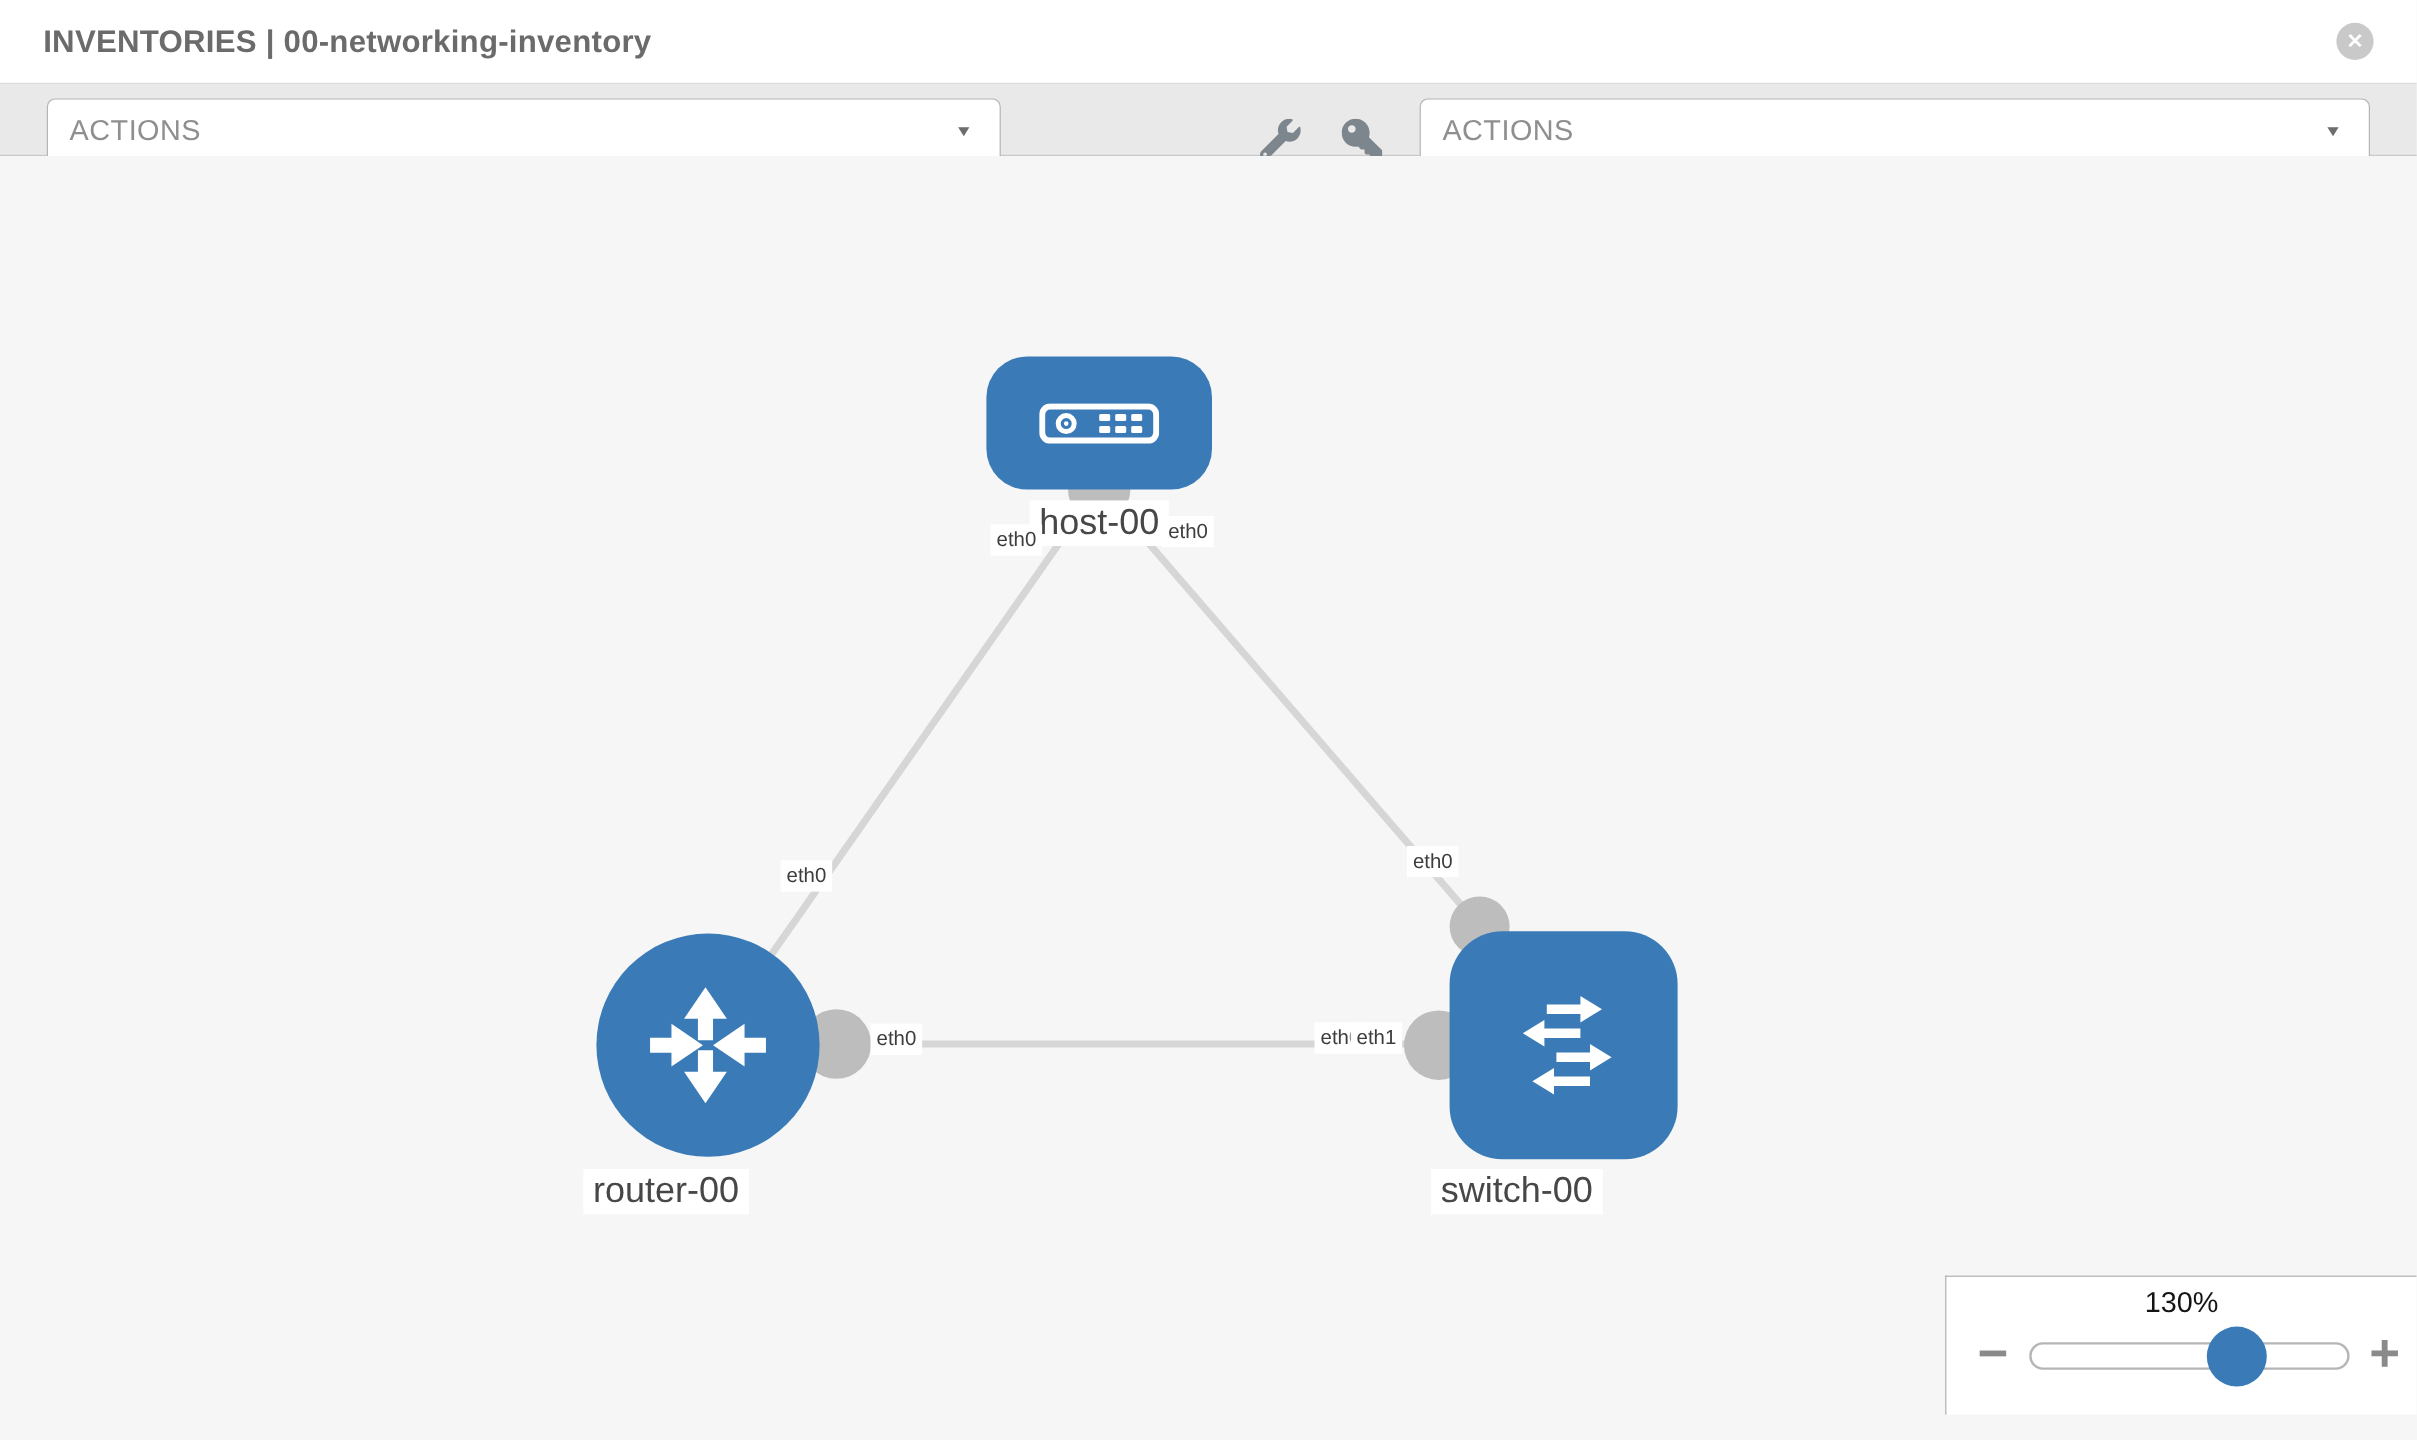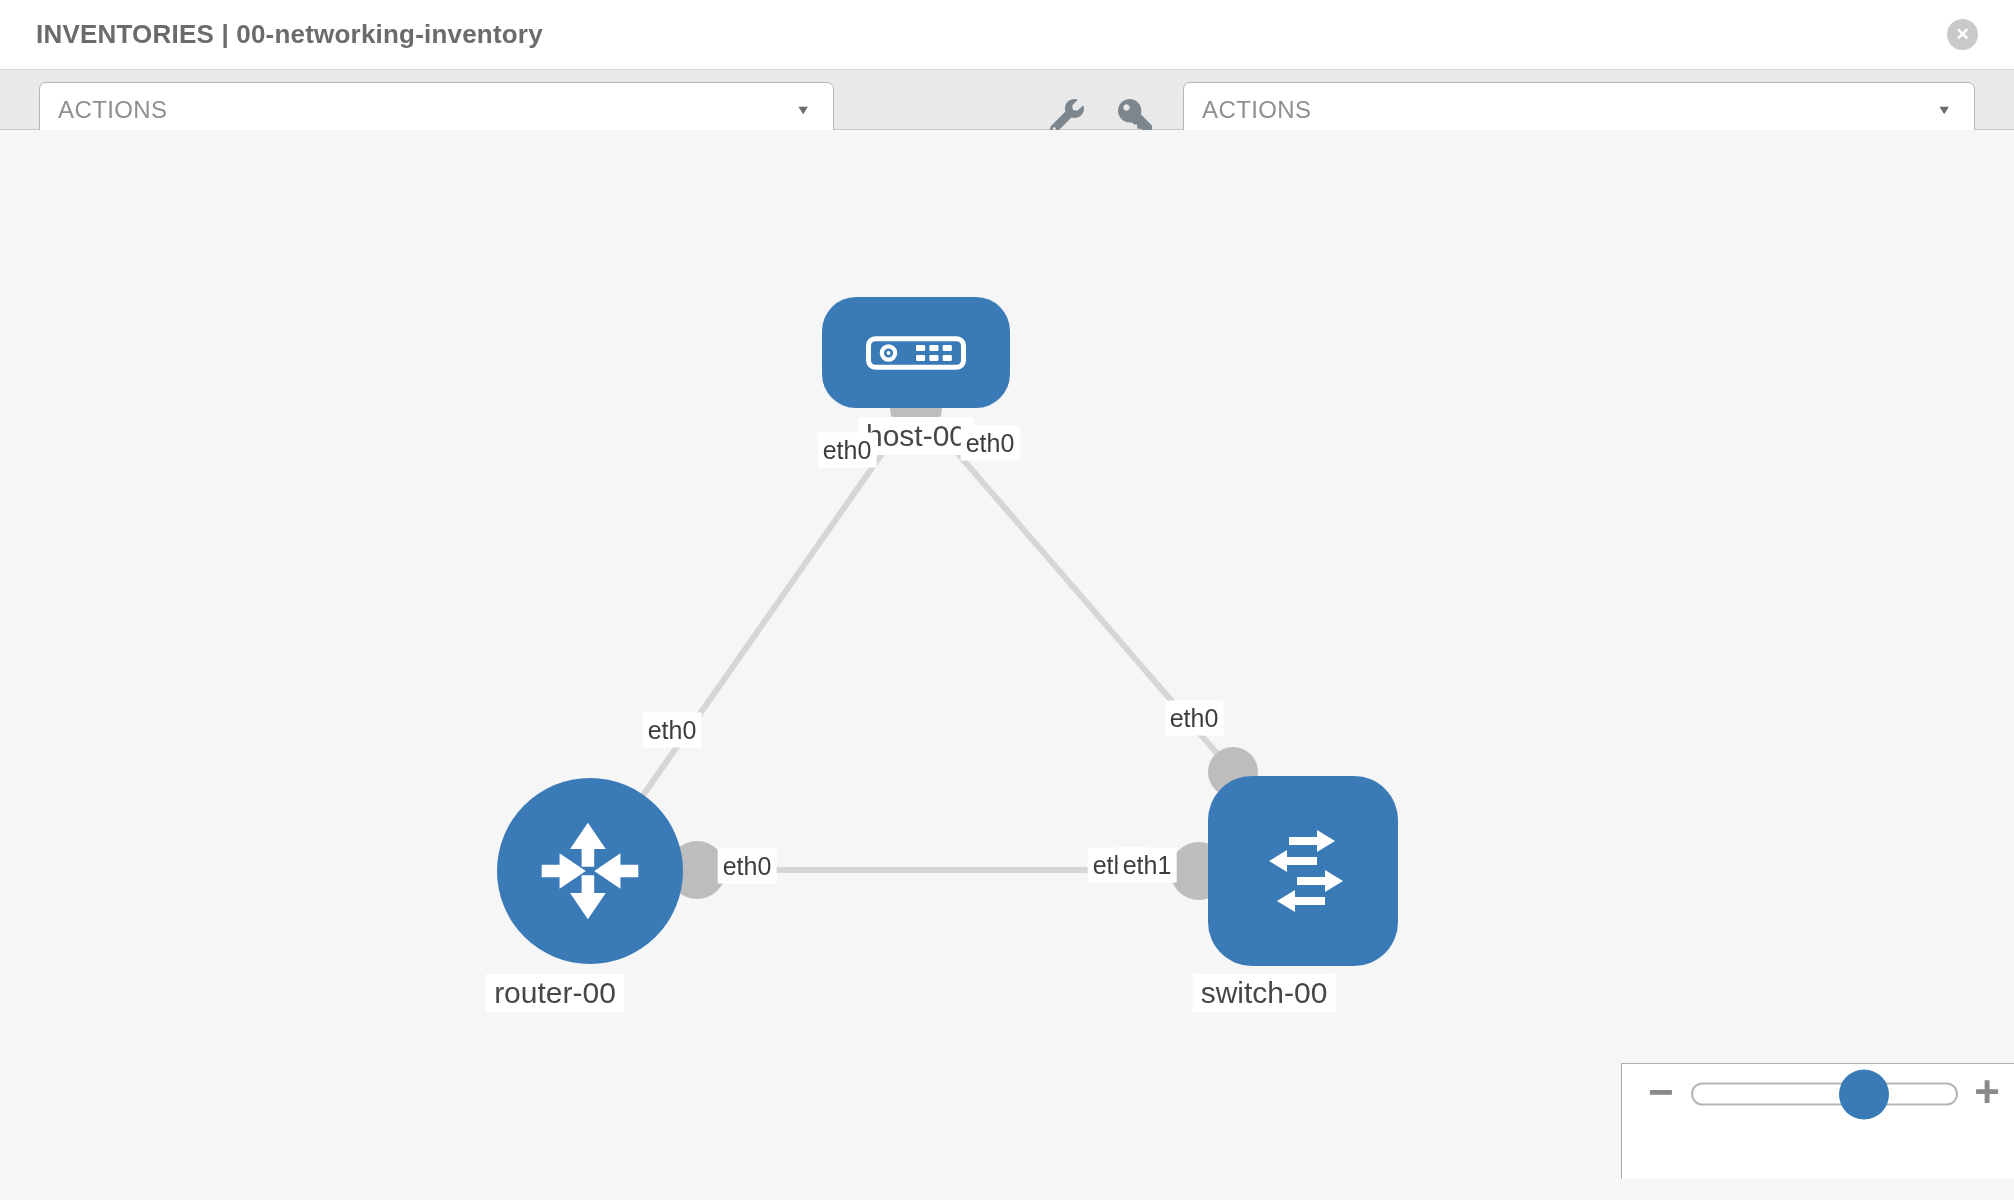--- a/index.html
+++ b/index.html
@@ -36,21 +36,21 @@
 
   .node { position:absolute; background:#3a7bb7; display:flex; align-items:center;
           justify-content:center; cursor:pointer; z-index:2; }
   .node-host   { left:822px;  top:167px; width:188px; height:111px; border-radius:34px; }
   .node-router { left:497px;  top:648px; width:186px; height:186px; border-radius:50%; }
   .node-switch { left:1208px; top:646px; width:190px; height:190px; border-radius:44px; }
 
   .node-label { position:absolute; transform:translate(-50%,-50%); background:#ffffff;
                 color:#474747; font-size:30px; padding:2px 8px; white-space:nowrap; z-index:3; }
   .chip { position:absolute; transform:translate(-50%,-50%); background:#ffffff;
-          color:#3d3d3d; font-size:25px; padding:3px 5px; white-space:nowrap; z-index:3; }
+          color:#3d3d3d; font-size:17px; padding:3px 5px; white-space:nowrap; z-index:3; }
 
   
   .zoom-panel { position:absolute; left:1621px; top:933px; width:393px; height:116px;
                 background:#ffffff; border-top:1px solid #aeaeae; border-left:1px solid #aeaeae; z-index:4; }
   .zoom-level { text-align:center; margin-top:8px; font-size:24px; color:#141414; }
   .slider-row { position:relative; height:60px; }
   .zoom-minus, .zoom-plus { position:absolute; top:50%; transform:translateY(-54%);
         font-size:44px; font-weight:bold; color:#8a8a8a; cursor:pointer; line-height:1; }
   .zoom-minus { left:26px; }
   .zoom-plus  { right:14px; }
@@ -149,20 +149,21 @@
 
     <div class="chip" style="left:847px;  top:320px;">eth0</div>
     <div class="chip" style="left:990px;  top:313px;">eth0</div>
     <div class="chip" style="left:672px;  top:600px;">eth0</div>
     <div class="chip" style="left:1194px; top:588px;">eth0</div>
     <div class="chip" style="left:747px;  top:736px;">eth0</div>
     <div class="chip" style="left:1117px; top:735px;">eth0</div>
     <div class="chip" style="left:1147px; top:735px;">eth1</div>
 
     <div class="zoom-panel">
+      <div class="zoom-level">130%</div>
       <div class="slider-row">
         <span class="zoom-minus">−</span>
         <div class="slider-track">
           <div class="slider-thumb" style="left: 65%;"></div>
         </div>
         <span class="zoom-plus">+</span>
       </div>
     </div>
 
   </div>

